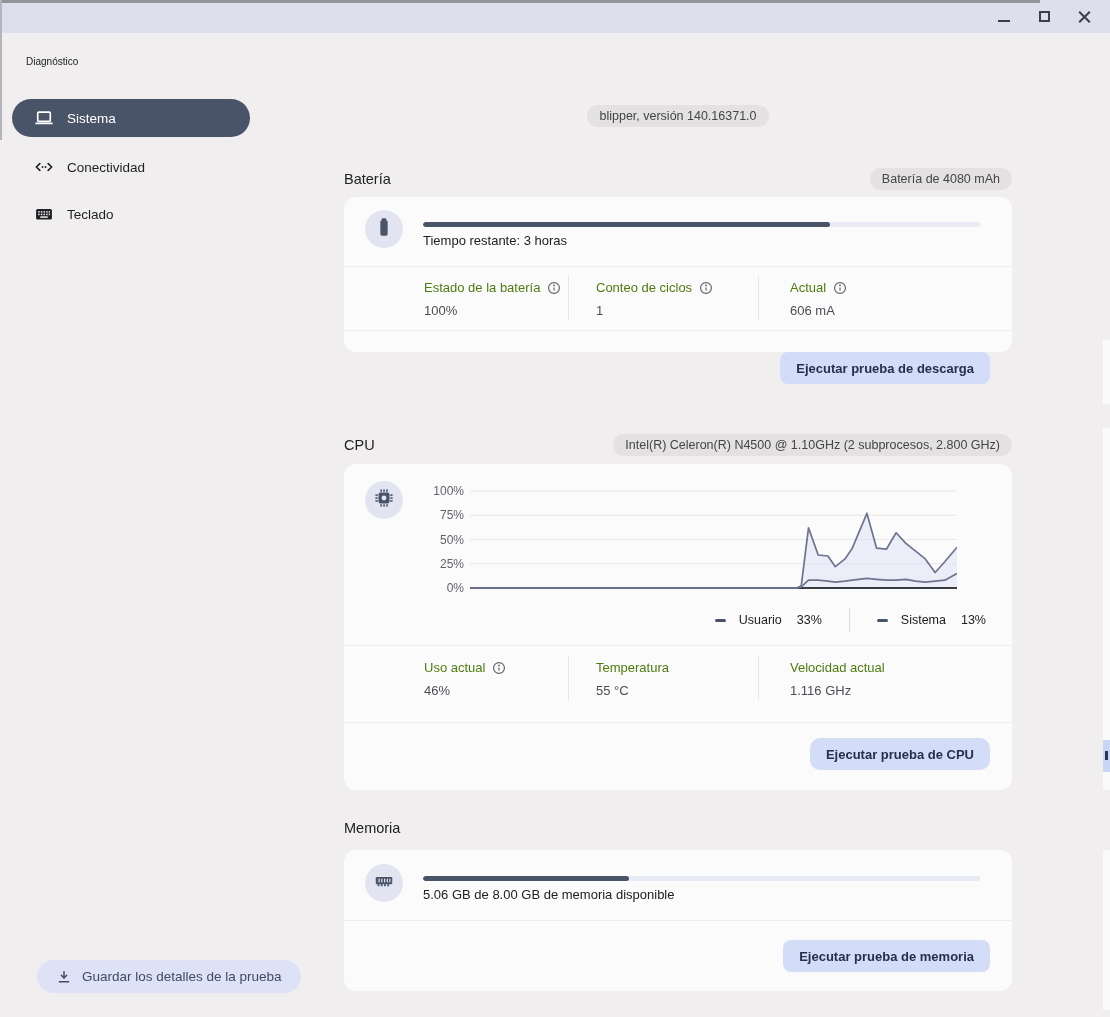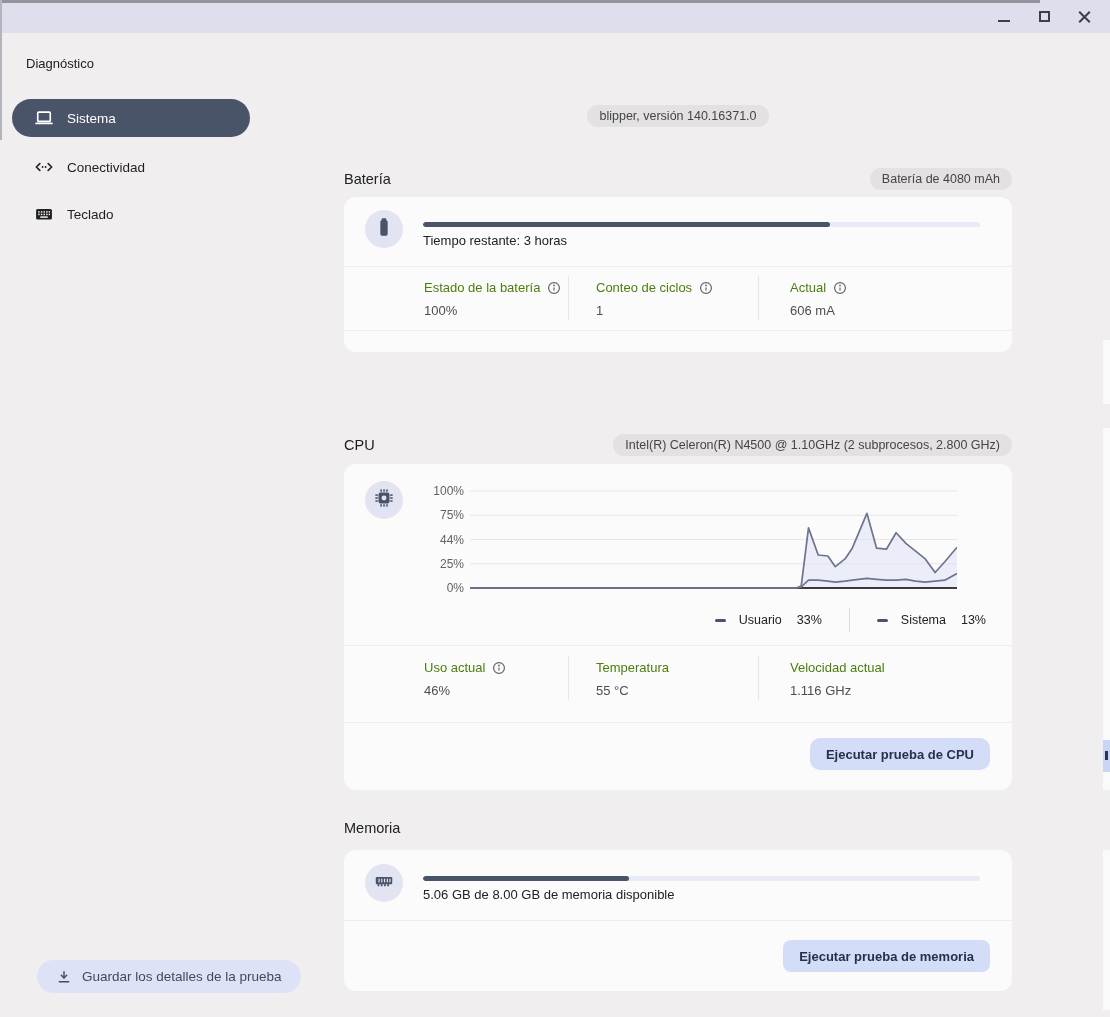--- a/index.html
+++ b/index.html
@@ -14,21 +14,21 @@
   .frame-top { position:absolute; top:0; left:0; width:1040px; height:3px; background:#94939C; }
   .frame-left { position:absolute; top:0; left:0; width:2px; height:140px; background:#B5B4BD; }
   .winbtn { width:16px; height:16px; display:flex; align-items:center; justify-content:center; cursor:default; }
   .min-glyph { width:12px; height:2px; background:#3C4045; margin-top:8px; }
   .max-glyph { width:11px; height:11px; border:2px solid #3C4045; }
   .close-glyph { position:relative; width:13px; height:13px; }
   .close-glyph:before,.close-glyph:after { content:""; position:absolute; left:-1px; top:5.5px; width:15px; height:2px; background:#3C4045; }
   .close-glyph:before { transform:rotate(45deg); } .close-glyph:after { transform:rotate(-45deg); }
 
   
-  .app-title { position:absolute; left:26px; top:56px; font-size:13px; font-weight:500; color:#202124; }
+  .app-title { position:absolute; left:26px; top:56px; font-size:10px; font-weight:500; color:#202124; }
   .nav-item { position:absolute; left:12px; width:238px; height:38px; border-radius:19px;
     display:flex; align-items:center; padding-left:22px; gap:13px; cursor:pointer; }
   .nav-item.selected { background:#4A5468; color:#FFFFFF; }
   .nav-label { font-size:13.5px; font-weight:500; }
   .nav-icon { width:20px; height:20px; display:flex; }
 
   
   .main { position:absolute; left:344px; width:668px; top:33px; }
   .chip { display:inline-block; background:#E3E1E2; color:#454545; border-radius:11px;
     padding:4px 12px; font-size:12.5px; line-height:14px; white-space:nowrap; }
@@ -201,20 +201,21 @@
               <circle cx="12" cy="12" r="9.3"></circle>
               <path d="M12 11v5.2"></path>
               <circle cx="12" cy="7.6" r="0.6" fill="#5F6368"></circle>
             </svg>
         </span>
       </div>
       <div class="stat-value">606 mA</div>
     </div>
 
     <div class="divider-h" style="top:133px;"></div>
+    <button class="run-btn" style="top:155px;">Ejecutar prueba de descarga</button>
   </div>
 
   <div class="section-header" style="top:401px;">
     <span class="section-title">CPU</span>
     <span class="chip">Intel(R) Celeron(R) N4500 @ 1.10GHz (2 subprocesos, 2.800 GHz)</span>
   </div>
 
   <div class="card" style="top:431px; height:326px;">
     <div class="icon-circle" style="top:17px;">
       <span>
@@ -233,21 +234,21 @@
             <rect x="18.8" y="11.2" width="2.6" height="1.7"></rect>
             <rect x="18.8" y="14.4" width="2.6" height="1.7"></rect>
             <circle cx="12" cy="12" r="2.7" fill="#E2E4F1"></circle>
           </svg>
       </span>
     </div>
 
     <div class="chart-yticks">
         <span style="top: -1px;">100%</span>
         <span style="top: 23.25px;">75%</span>
-        <span style="top: 47.5px;">44%</span>
+        <span style="top: 47.5px;">50%</span>
         <span style="top: 71.75px; margin-left: 39px;">25%</span>
         <span style="top: 96px;">0%</span>
       </div>
     <div class="chart-box">
       <svg width="487" height="116" viewBox="0 0 487 116">
           <line x1="0" y1="6" x2="487" y2="6" stroke="#E8E6E6" stroke-width="1"></line>
           <line x1="0" y1="30.25" x2="487" y2="30.25" stroke="#E8E6E6" stroke-width="1"></line>
           <line x1="0" y1="54.5" x2="487" y2="54.5" stroke="#E8E6E6" stroke-width="1"></line>
           <line x1="0" y1="78.75" x2="487" y2="78.75" stroke="#E8E6E6" stroke-width="1"></line>
           <path d="M0,103 L0.0,103.0 L326.3,103.0 L331.2,101.1 L338.5,42.9 L348.2,70.0 L357.9,71.0 L365.3,81.7 L375.0,73.9 L382.3,63.2 L396.9,28.3 L406.6,63.2 L416.4,64.2 L426.1,47.7 L435.9,58.4 L445.6,66.1 L455.3,73.9 L465.1,87.5 L474.8,76.8 L487.0,62.3 L487,103 Z" fill="#DCE2F6" fill-opacity="0.55" stroke="none"></path>

